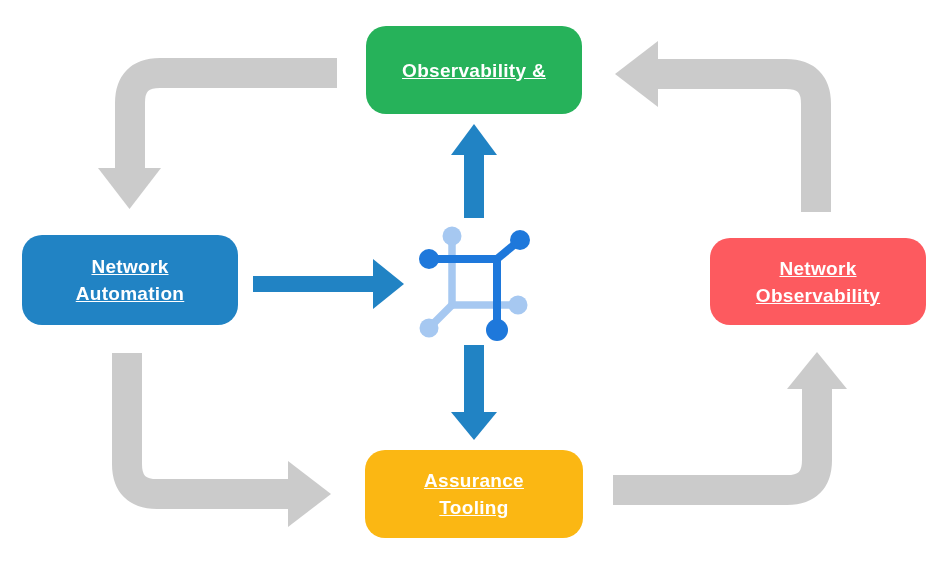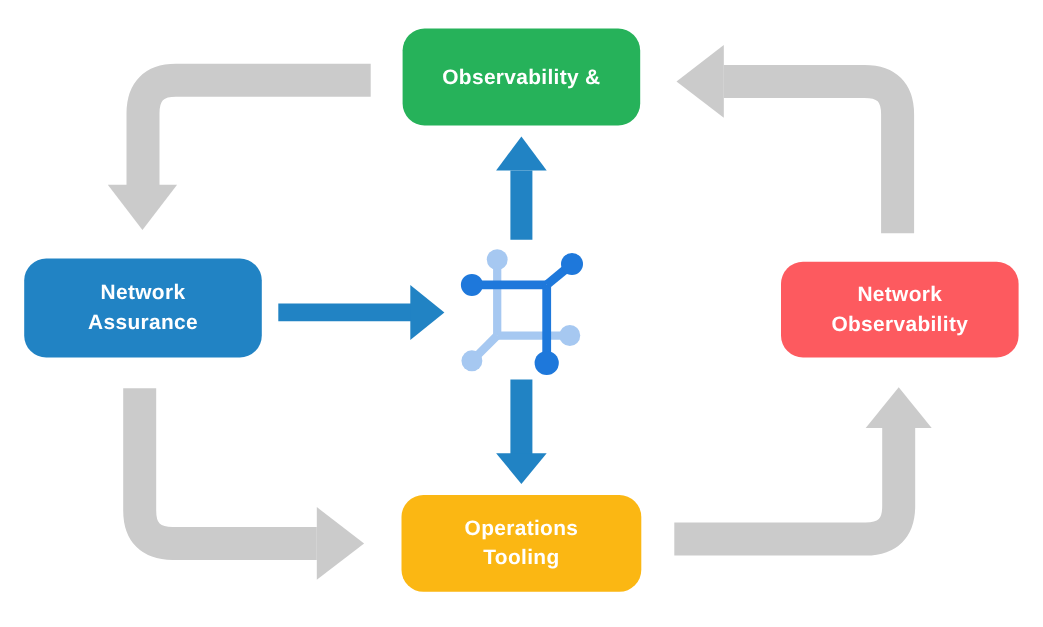--- a/index.html
+++ b/index.html
@@ -18,21 +18,21 @@
     flex-direction: column;
     align-items: center;
     justify-content: center;
     color: #ffffff;
     font-size: 19px;
     font-weight: 700;
     letter-spacing: 0.3px;
     line-height: 27px;
     text-align: center;
   }
-  .node span { display: block; }
+  .node span { display: block; text-decoration: underline; }
   .node-observability { left: 366px; top: 26px;  width: 216px; height: 88px; background: #26B25A; }
   .node-operations    { left: 22px;  top: 235px; width: 216px; height: 90px; background: #2183C4; }
   .node-infrastructure{ left: 710px; top: 238px; width: 216px; height: 87px; background: #FD5A5F; }
   .node-automation    { left: 365px; top: 450px; width: 218px; height: 88px; background: #FBB713; }
   .gray-shaft { fill: none; stroke: #CBCBCB; stroke-width: 30; stroke-linejoin: round; }
   .gray-head  { fill: #CBCBCB; stroke: none; }
   .blue-shaft { fill: none; stroke: #2183C4; }
   .blue-head  { fill: #2183C4; stroke: none; }
   .icon-light-line { fill: none; stroke: #A6C8F1; stroke-width: 7.5; }
   .icon-dark-line  { fill: none; stroke: #1E78DB; stroke-width: 8; }
@@ -98,26 +98,26 @@
       <circle class="icon-dark-dot" cx="497" cy="330" r="11" style="fill: rgb(30, 120, 219);"></circle>
     </g>
   </svg>
 
   <div class="node node-observability" style="background: rgb(38, 178, 90);">
     <span>Observability &amp;</span>
   </div>
 
   <div class="node node-operations" style="background: rgb(33, 131, 196);">
     <span>Network</span>
-    <span>Assurance</span>
+    <span>Automation</span>
   </div>
 
   <div class="node node-infrastructure" style="background: rgb(253, 90, 95);">
     <span>Network</span>
     <span>Observability</span>
   </div>
 
   <div class="node node-automation" style="background: rgb(251, 183, 19);">
-    <span>Operations</span>
+    <span>Assurance</span>
     <span>Tooling</span>
   </div>
 
 </div>
 
 </body></html>

